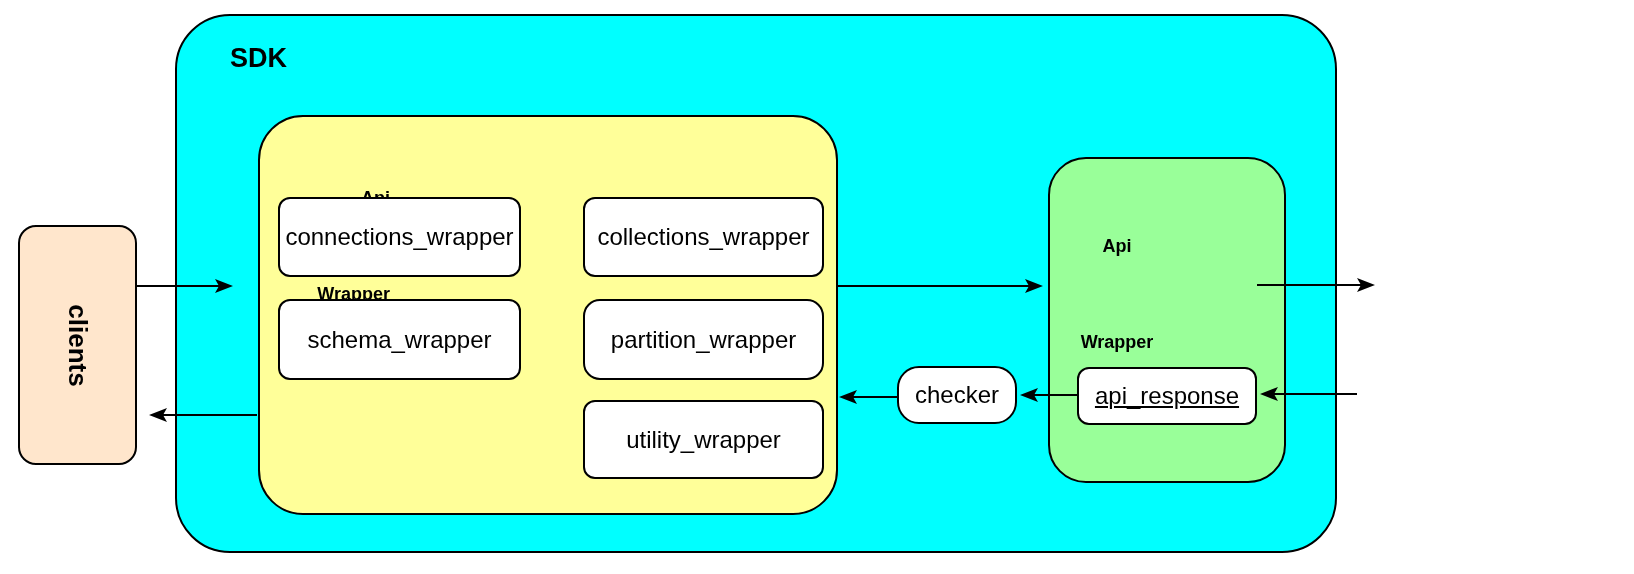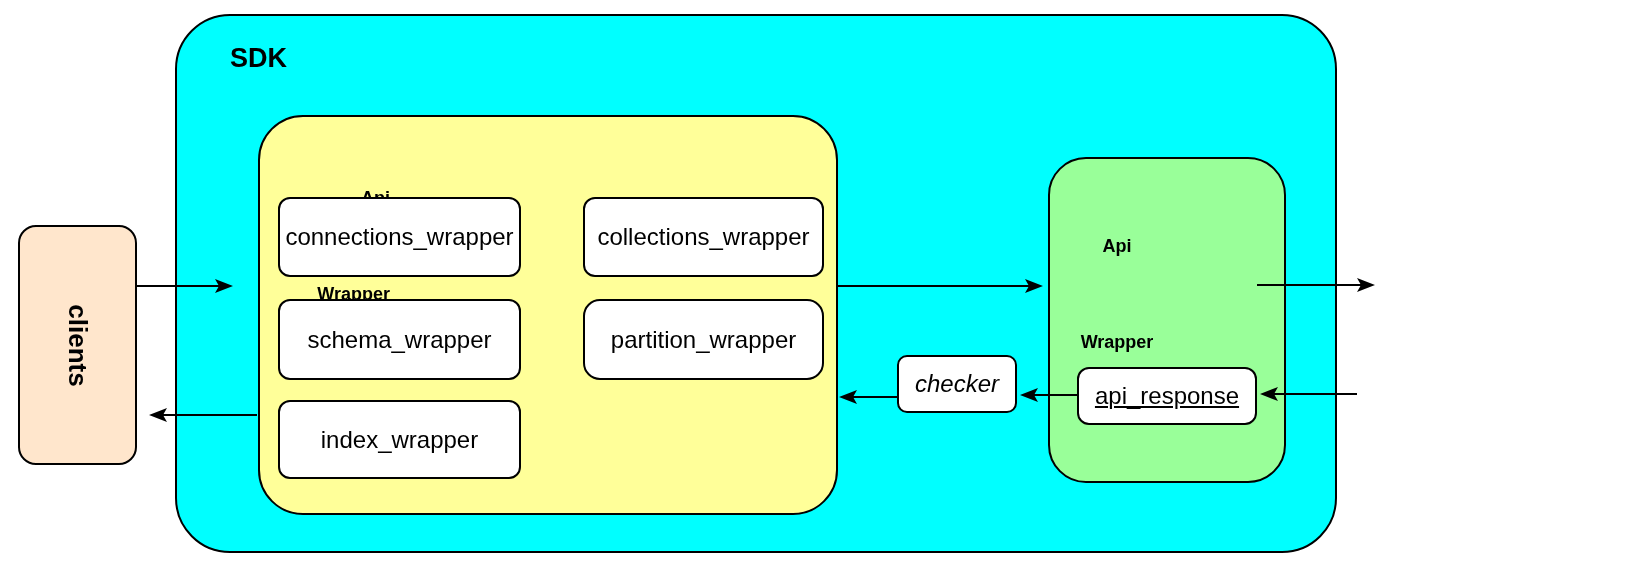--- a/index.html
+++ b/index.html
@@ -27,21 +27,21 @@
   .clients{left:18px;top:225px;width:119px;height:240px;background:var(--clients-fill,#ffe6cc);border-radius:18px;}
   .clients .rot{transform:rotate(90deg);white-space:nowrap;font-weight:bold;font-size:26px;}
   .milvus{left:1377px;top:146px;width:242px;height:405px;background:var(--milvus-fill,#e6e6e6);border-radius:7px;font-weight:bold;font-size:26px;}
   .wbox{background:var(--box-fill,#fff);}
   .b-connections{left:278px;top:197px;width:243px;height:80px;}
   .b-collections{left:583px;top:197px;width:241px;height:80px;}
   .b-schema{left:278px;top:299px;width:243px;height:81px;}
   .b-partition{left:583px;top:299px;width:241px;height:81px;border-radius:17px;}
   .b-index{left:278px;top:400px;width:243px;height:79px;}
   .b-utility{left:583px;top:400px;width:241px;height:79px;}
-  .checker{left:897px;top:355px;width:120px;height:58px;background:var(--box-fill,#fff);border-radius:10px;font-style:italic;}
+  .checker{left:897px;top:366px;width:120px;height:58px;background:var(--box-fill,#fff);border-radius:22px;}
   .api-request{left:1077px;top:257px;width:180px;height:58px;background:var(--box-fill,#fff);}
   .api-response{left:1077px;top:367px;width:180px;height:58px;background:var(--box-fill,#fff);text-decoration:underline;}
 
   .edges{position:absolute;left:0;top:0;width:1634px;height:574px;pointer-events:none;}
   .edges line{stroke:var(--stroke,#000);stroke-width:2px;}
   .edges polygon{fill:var(--stroke,#000);}
 </style>
 </head>
 <body>
 
@@ -61,22 +61,22 @@
   </div>
   <div class="node wbox rounded-sm center-label b-collections">
     <span class="box-label">collections_wrapper</span>
   </div>
   <div class="node wbox rounded-sm center-label b-schema">
     <span class="box-label">schema_wrapper</span>
   </div>
   <div class="node wbox rounded-sm center-label b-partition">
     <span class="box-label">partition_wrapper</span>
   </div>
-  <div class="node wbox rounded-sm center-label b-index">
-    <span class="box-label">index_wrapper</span>
+  <div class="node wbox rounded-sm center-label b-utility">
+    <span class="box-label">utility_wrapper</span>
   </div>
 
   <div class="node checker center-label">
     <span class="box-label">checker</span>
   </div>
 
   <div class="node api-gateway"></div>
   <div class="container-title api-gateway-title">
     <div>Api</div>
     <div>Wrapper</div>

